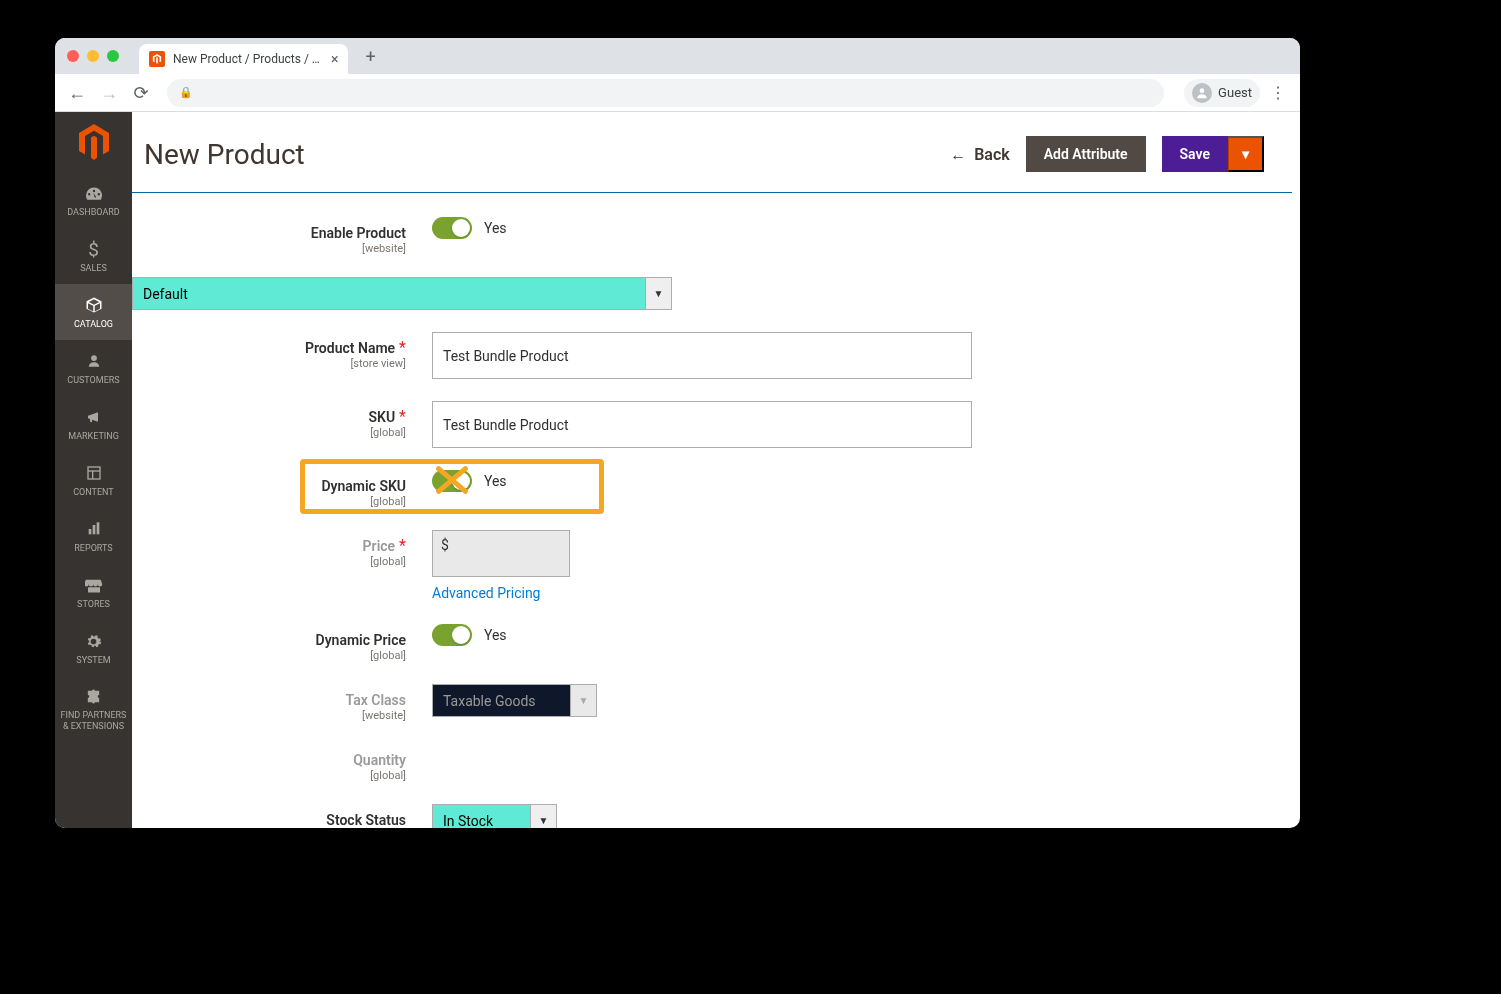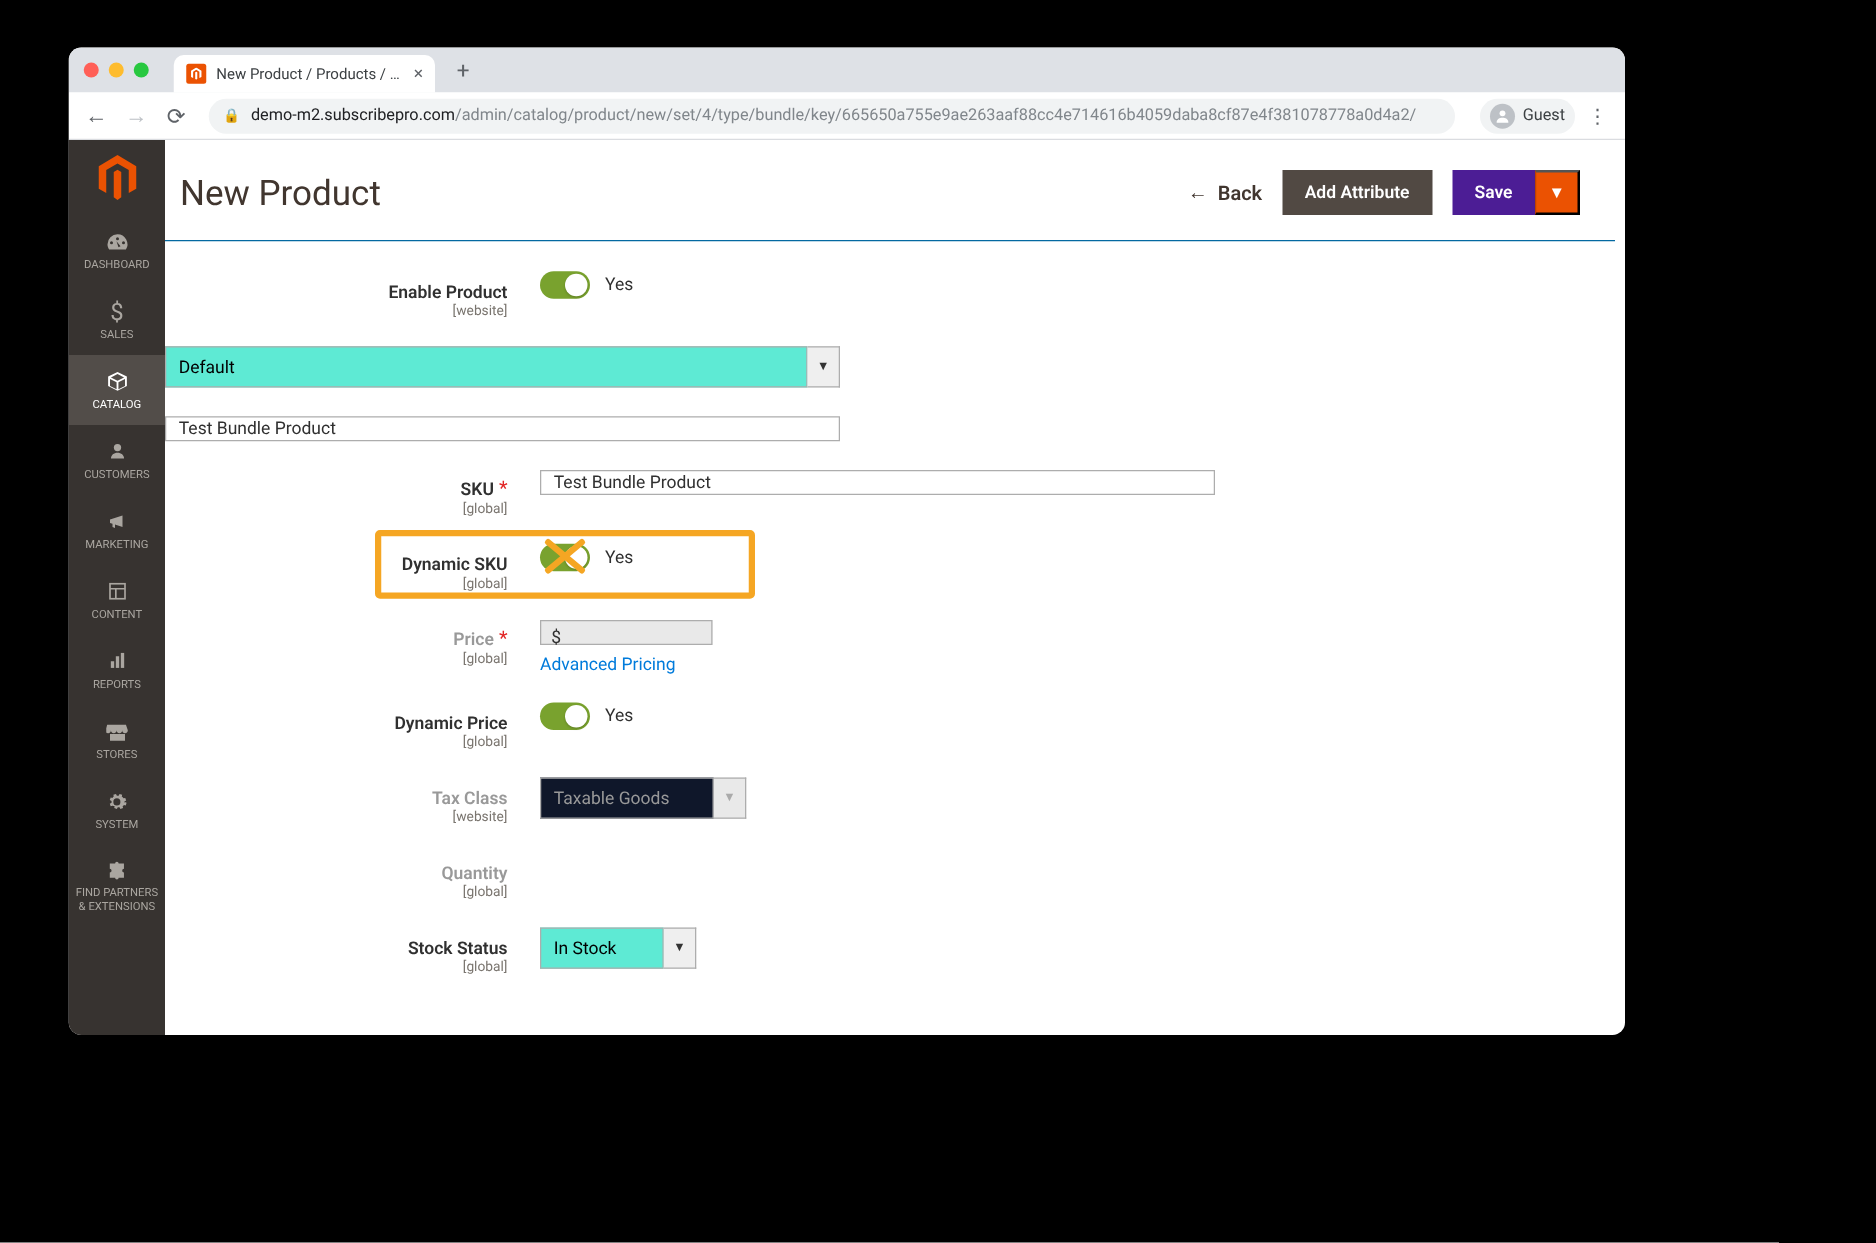--- a/index.html
+++ b/index.html
@@ -64,21 +64,21 @@
 .label { font-size: 14px; font-weight: 600; color: #303030; }
 .label.dis { color: #999; }
 .scope { font-size: 11px; color: #7a756f; display:block; }
 .req { color:#e22626; margin-left:4px; font-weight:400;}
 .control-col { width: 540px; }
 
 .toggle { position: relative; width: 40px; height: 22px; background: #79a22e; border-radius: 11px; display:inline-block; vertical-align: middle; margin-right: 8px;}
 .toggle::after { content:''; position:absolute; right: 2px; top: 2px; width:18px; height:18px; background:#fff; border-radius:50%; box-shadow: 0 1px 2px rgba(0,0,0,0.2); }
 .toggle-label { font-size: 14px; color: #303030; vertical-align: middle; }
 
-.text-input { width: 100%; height: 20px; border: 1px solid #adadad; padding: 0 10px; font-size: 14px; color:#303030; }
+.text-input { width: 100%; height: 47px; border: 1px solid #adadad; padding: 0 10px; font-size: 14px; color:#303030; }
 .text-input.short { width: 138px; }
 .text-input:disabled { background:#e9e9e9; color:#999; }
 
 .select-wrap { display:flex; width: 100%; }
 .select-input { flex:1; height: 33px; border:1px solid #adadad; padding: 0 10px; font-size:14px; display:flex; align-items:center; background:#5eead4; }
 .select-input.dis { background:#0f172a; color:#999;}
 .select-btn { width: 26px; height:33px; border:1px solid #adadad; border-left:none; background:#efefef; display:flex; align-items:center; justify-content:center; color:#333; font-size:10px; }
 .select-wrap.inline { width: 165px; }
 .select-wrap.inline .select-input { width: 139px;}
 
@@ -120,21 +120,20 @@
     </div>
     <div class="newtab">+</div>
   </div>
 
   <div class="chrome-toolbar">
     <div class="nav-btn">←</div>
     <div class="nav-btn disabled">→</div>
     <div class="nav-btn">⟳</div>
     <div class="omnibox">
       <span class="lock">🔒</span>
-      <span><span class="url-host">demo-m2.subscribepro.com</span><span class="url-path">/admin/catalog/product/new/set/4/type/bundle/key/665650a755e9ae263aaf88cc4e714616b4059daba8cf87e4f381078778a0d4a2/</span></span>
     </div>
     <div class="guest">
       <span class="guest-av">
         <svg width="14" height="14" viewBox="0 0 24 24" fill="#fff">
             <circle cx="12" cy="8" r="4"></circle>
             <path d="M4 20c0-4 4-6 8-6s8 2 8 6v1H4v-1z"></path>
           </svg>
       </span>
       <span>Guest</span>
     </div>
@@ -268,20 +267,24 @@
         <div class="field-row">
           <div class="control-col">
             <div class="select-wrap">
               <div class="select-input">Default</div>
               <div class="select-btn">▼</div>
             </div>
           </div>
         </div>
 
         <div class="field-row">
+          <div class="label-col">
+            <span class="label">Product Name</span><span class="req">*</span>
+            <span class="scope">[store view]</span>
+          </div>
           <div class="control-col">
             <input class="text-input" value="Test Bundle Product" style="">
           </div>
         </div>
 
         <div class="field-row">
           <div class="label-col">
             <span class="label">SKU</span><span class="req">*</span>
             <span class="scope">[global]</span>
           </div>

